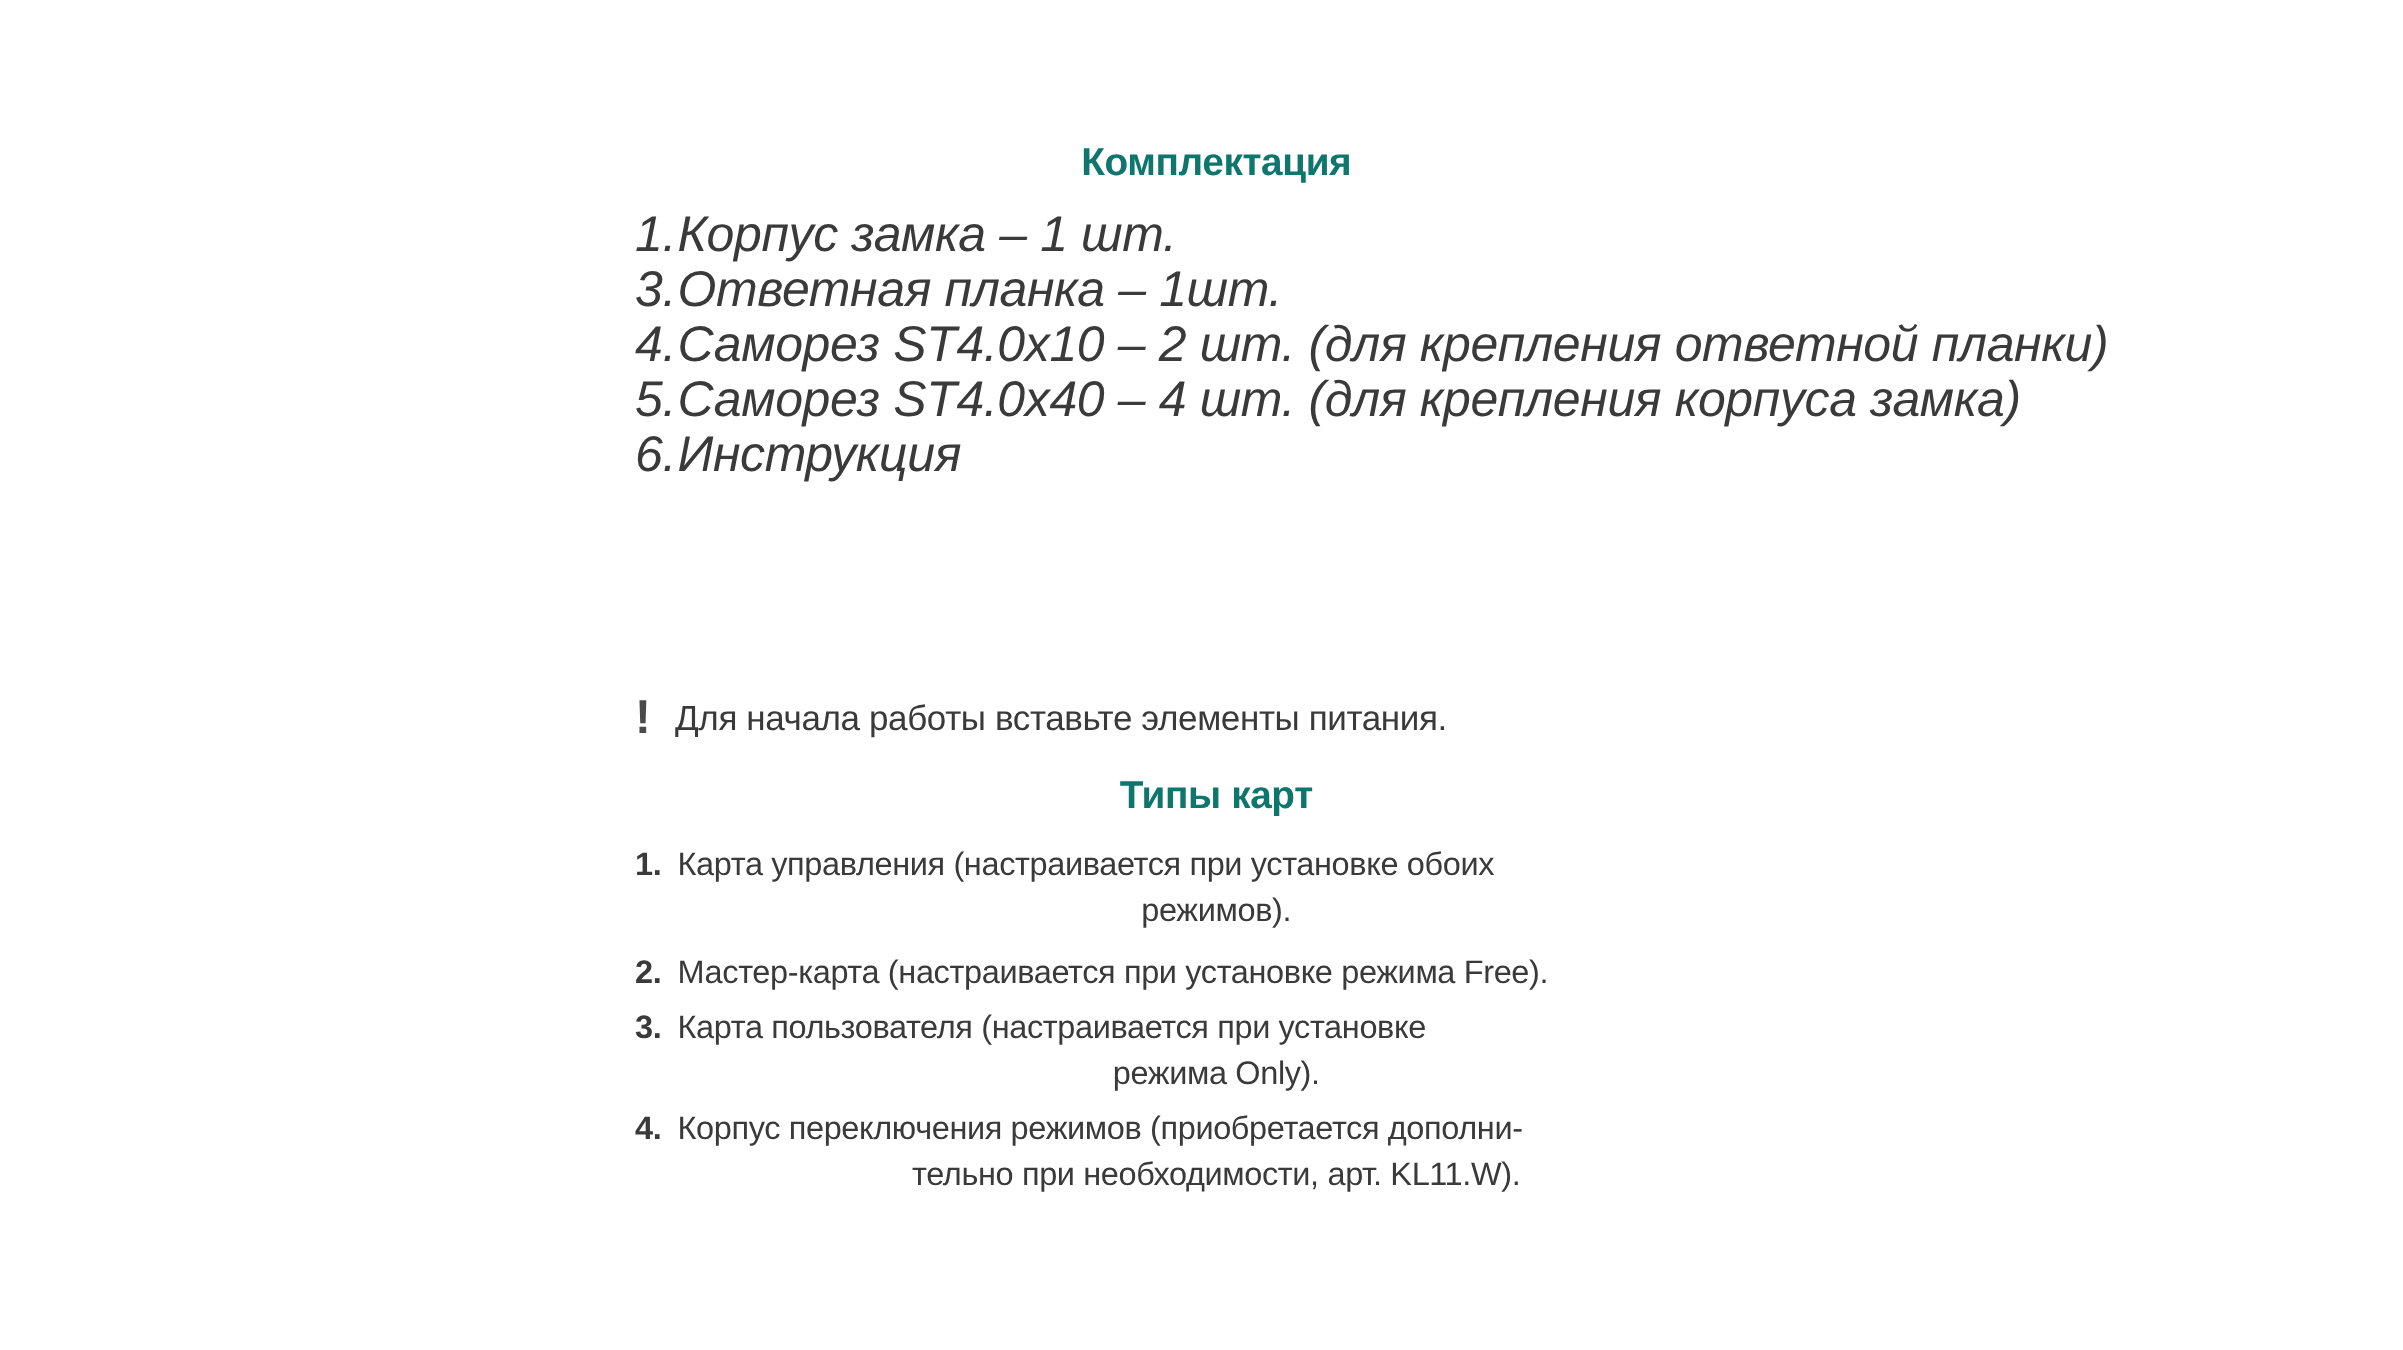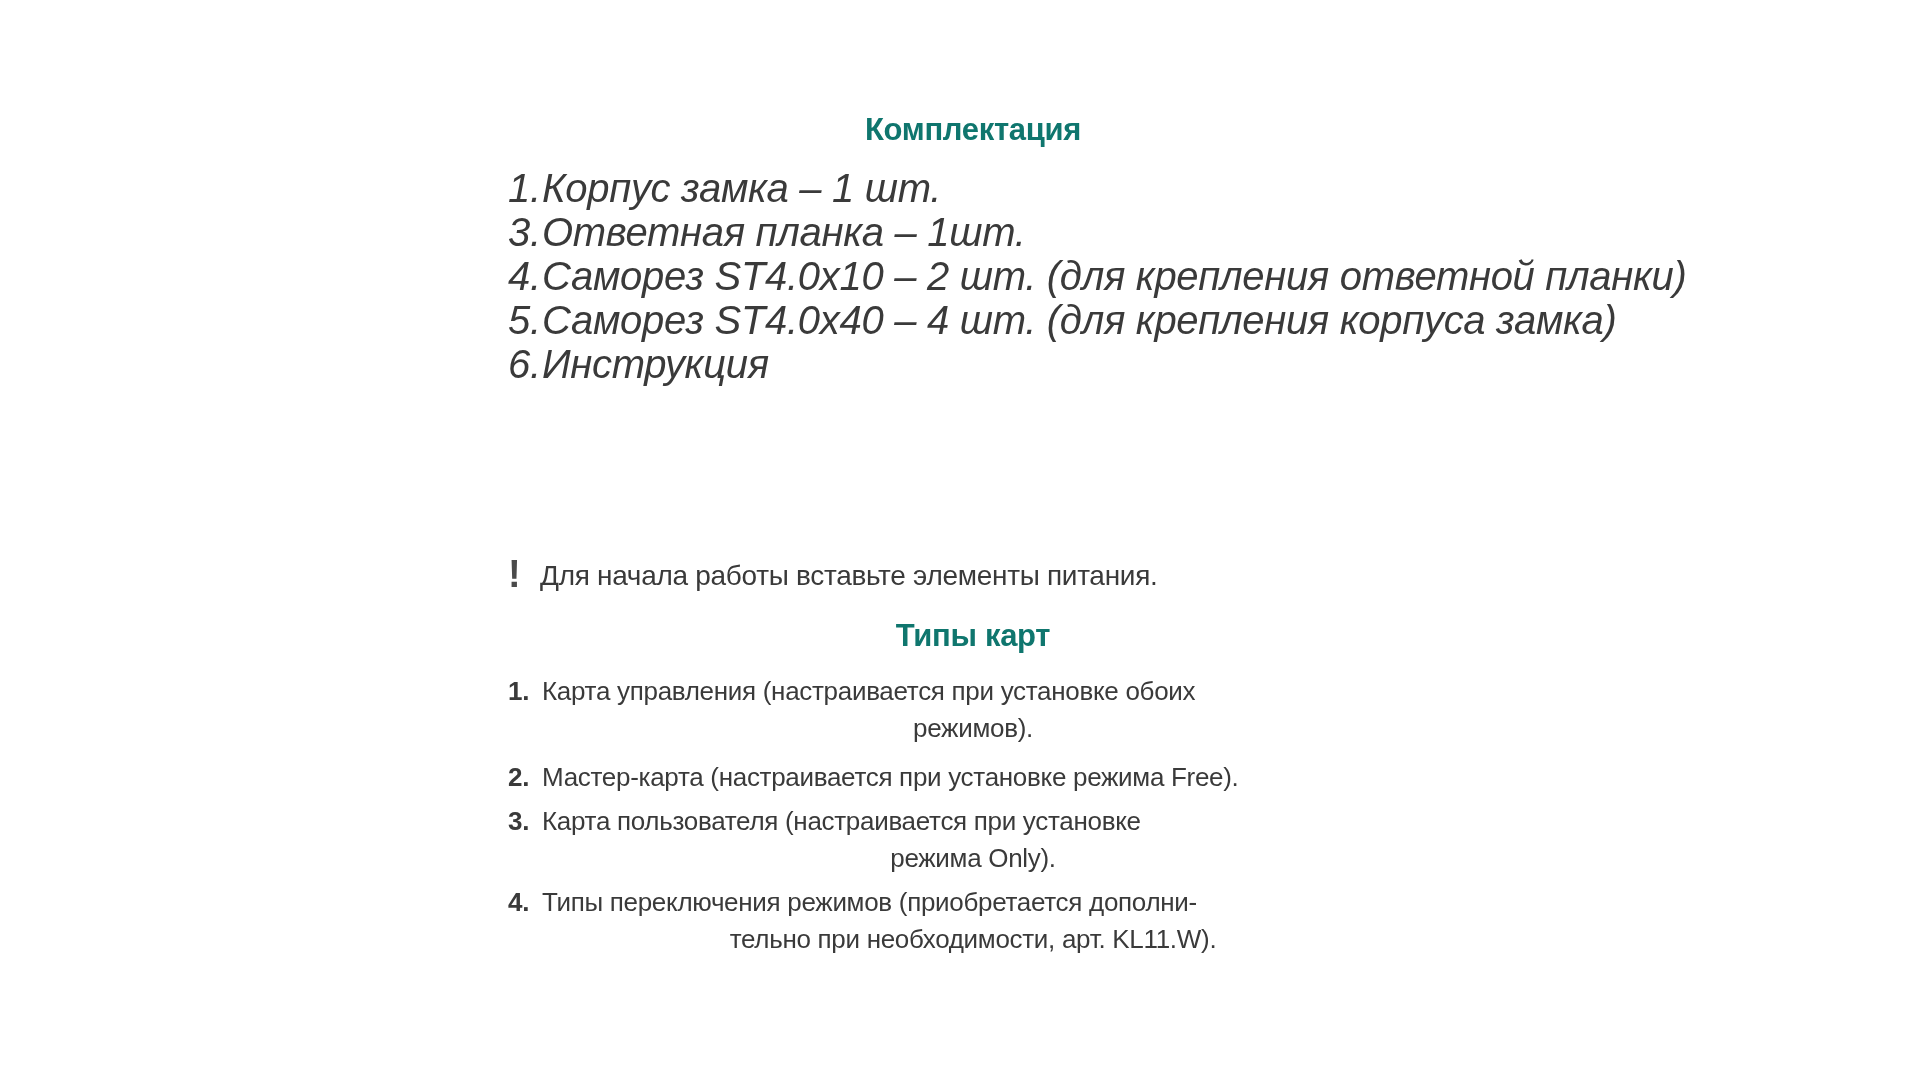--- a/index.html
+++ b/index.html
@@ -152,18 +152,18 @@
     <p class="card-item ci-2">
       <span class="cnum">2.</span><span>Мастер-карта (настраивается при установке режима Free).</span>
     </p>
 
     <p class="card-item ci-3">
       <span class="cnum">3.</span><span>Карта пользователя (настраивается при установке</span>
       <span class="line2">режима Only).</span>
     </p>
 
     <p class="card-item ci-4">
-      <span class="cnum">4.</span><span>Типы переключения режимов (приобретается дополни-</span>
+      <span class="cnum">4.</span><span>Корпус переключения режимов (приобретается дополни-</span>
       <span class="line2">тельно при необходимости, арт. KL11.W).</span>
     </p>
 
   </div>
 </div>
 
 </body></html>

